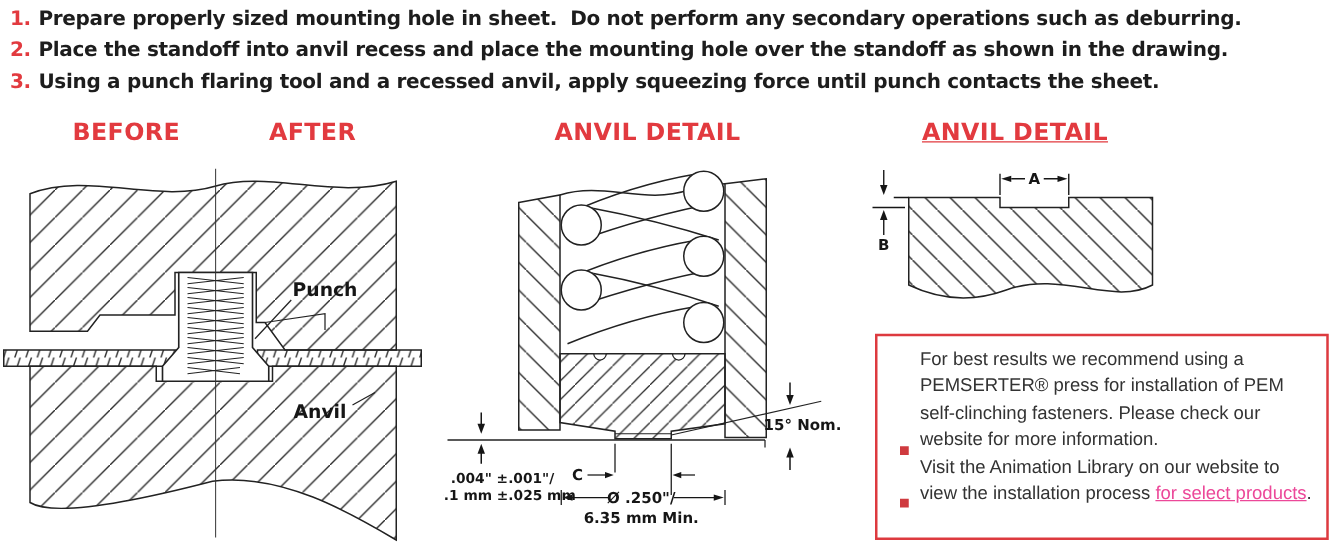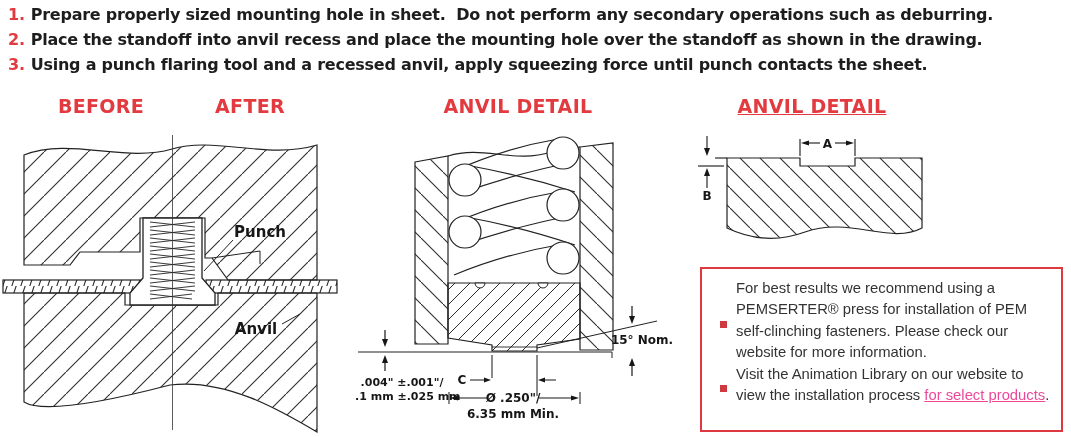--- a/index.html
+++ b/index.html
@@ -34,21 +34,21 @@
   
   .notes{
     position:absolute;left:700px;top:267px;width:363px;height:165px;
     box-sizing:border-box;border:2px solid #dd3a3f;background:#fff;
     padding:9px 10px 6px 16px;font-family:"Liberation Sans",sans-serif;
   }
   .notes-title{
     color:var(--blue);font-weight:bold;font-size:15px;margin:0 0 4px 0;
     letter-spacing:.2px;
   }
-  .note-item{display:flex;align-items:center;}
+  .note-item{display:flex;align-items:flex-end;}
   .note-square{
     width:7px;height:7px;background:#cf3a3f;flex:0 0 auto;
     margin:7px 9px 0 2px;
   }
   .note-text{
     font-size:14.8px;line-height:21.4px;color:#333;width:318px;
   }
   .note-link{color:#ec4899;text-decoration:underline;cursor:pointer;}
 </style>
 </head>

